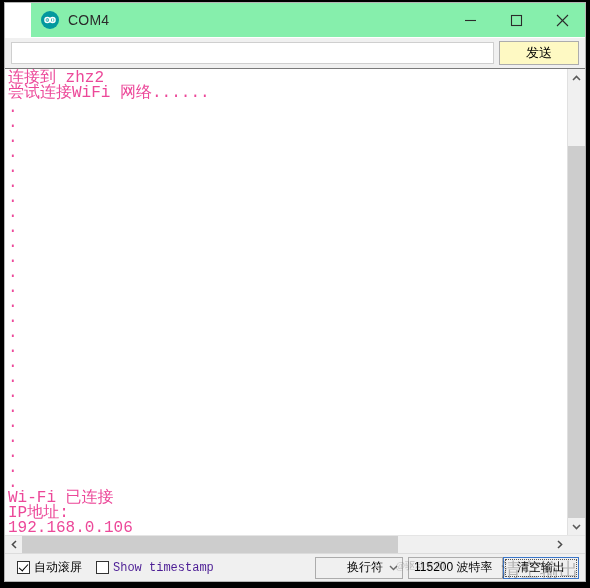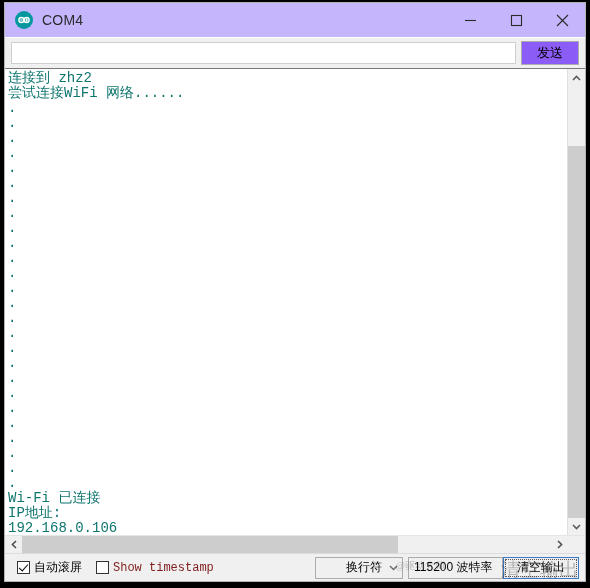--- a/index.html
+++ b/index.html
@@ -26,25 +26,26 @@
     box-sizing: border-box;
     display: flex;
     flex-direction: column;
     overflow: hidden;
   }
 
   
   #titlebar {
     height: 34px;
     min-height: 34px;
-    background: #c4b5fd;
+    background: #86efac;
     display: flex;
     align-items: center;
     position: relative;
     border-bottom: 1px solid #ffffff;
+    margin-left: 26px;
   }
   #app-icon {
     width: 18px;
     height: 18px;
     border-radius: 50%;
     background: #03989e;
     margin-left: 10px;
     margin-right: 9px;
     display: flex;
     align-items: center;
@@ -94,24 +95,24 @@
     border: 1px solid #cfcfcf;
     background: #ffffff;
     font-size: 12px;
     padding: 0 4px;
     box-sizing: border-box;
     font-family: "Liberation Sans", sans-serif;
     outline: none;
     color: #000;
   }
   #send-button {
-    width: 58px;
+    width: 80px;
     height: 24px;
     margin-left: 5px;
-    background: #8b5cf6;
+    background: #fef9c3;
     border: 1px solid #adadad;
     font-size: 13px;
     color: #000;
     font-family: "Liberation Sans", sans-serif;
     cursor: default;
     padding: 0;
     line-height: 22px;
   }
 
   
@@ -129,23 +130,23 @@
     display: flex;
     min-height: 0;
   }
   #console-text {
     flex: 1;
     background: #ffffff;
     overflow: hidden;
     padding: 2px 0 0 3px;
     box-sizing: border-box;
     font-family: "Liberation Mono", "DejaVu Sans Mono", monospace;
-    font-size: 14px;
+    font-size: 16px;
     line-height: 15px;
-    color: #0f766e;
+    color: #ec4899;
     white-space: pre;
     border-left: 2px solid #000;
     margin-left: -2px;
   }
   .console-line {
     height: 15px;
     white-space: pre;
   }
 
   
@@ -220,20 +221,21 @@
   #bottombar {
     height: 28px;
     min-height: 28px;
     background: #f0f0f0;
     display: flex;
     align-items: center;
     padding: 0 4px;
     box-sizing: border-box;
     position: relative;
     border-top: 1px solid #dcdcdc;
+    text-align: center;
   }
   .chk-group {
     display: flex;
     align-items: center;
     margin-left: 8px;
   }
   .chk-box {
     width: 13px;
     height: 13px;
     border: 1px solid #333;
@@ -254,21 +256,21 @@
     border-width: 0 1.6px 1.6px 0;
     transform: rotate(42deg);
   }
   .chk-label-cn {
     font-size: 12px;
     color: #000;
     font-family: "Liberation Sans", sans-serif;
   }
   .chk-label-en {
     font-size: 12px;
-    color: #7f1d1d;
+    color: #4c1d95;
     font-family: "Liberation Mono", "DejaVu Sans Mono", monospace;
   }
   #bb-spacer { flex: 1; }
 
   #newline-select {
     width: 88px;
     height: 22px;
     background: #f0f0f0;
     border: 1px solid #acacac;
     display: flex;

